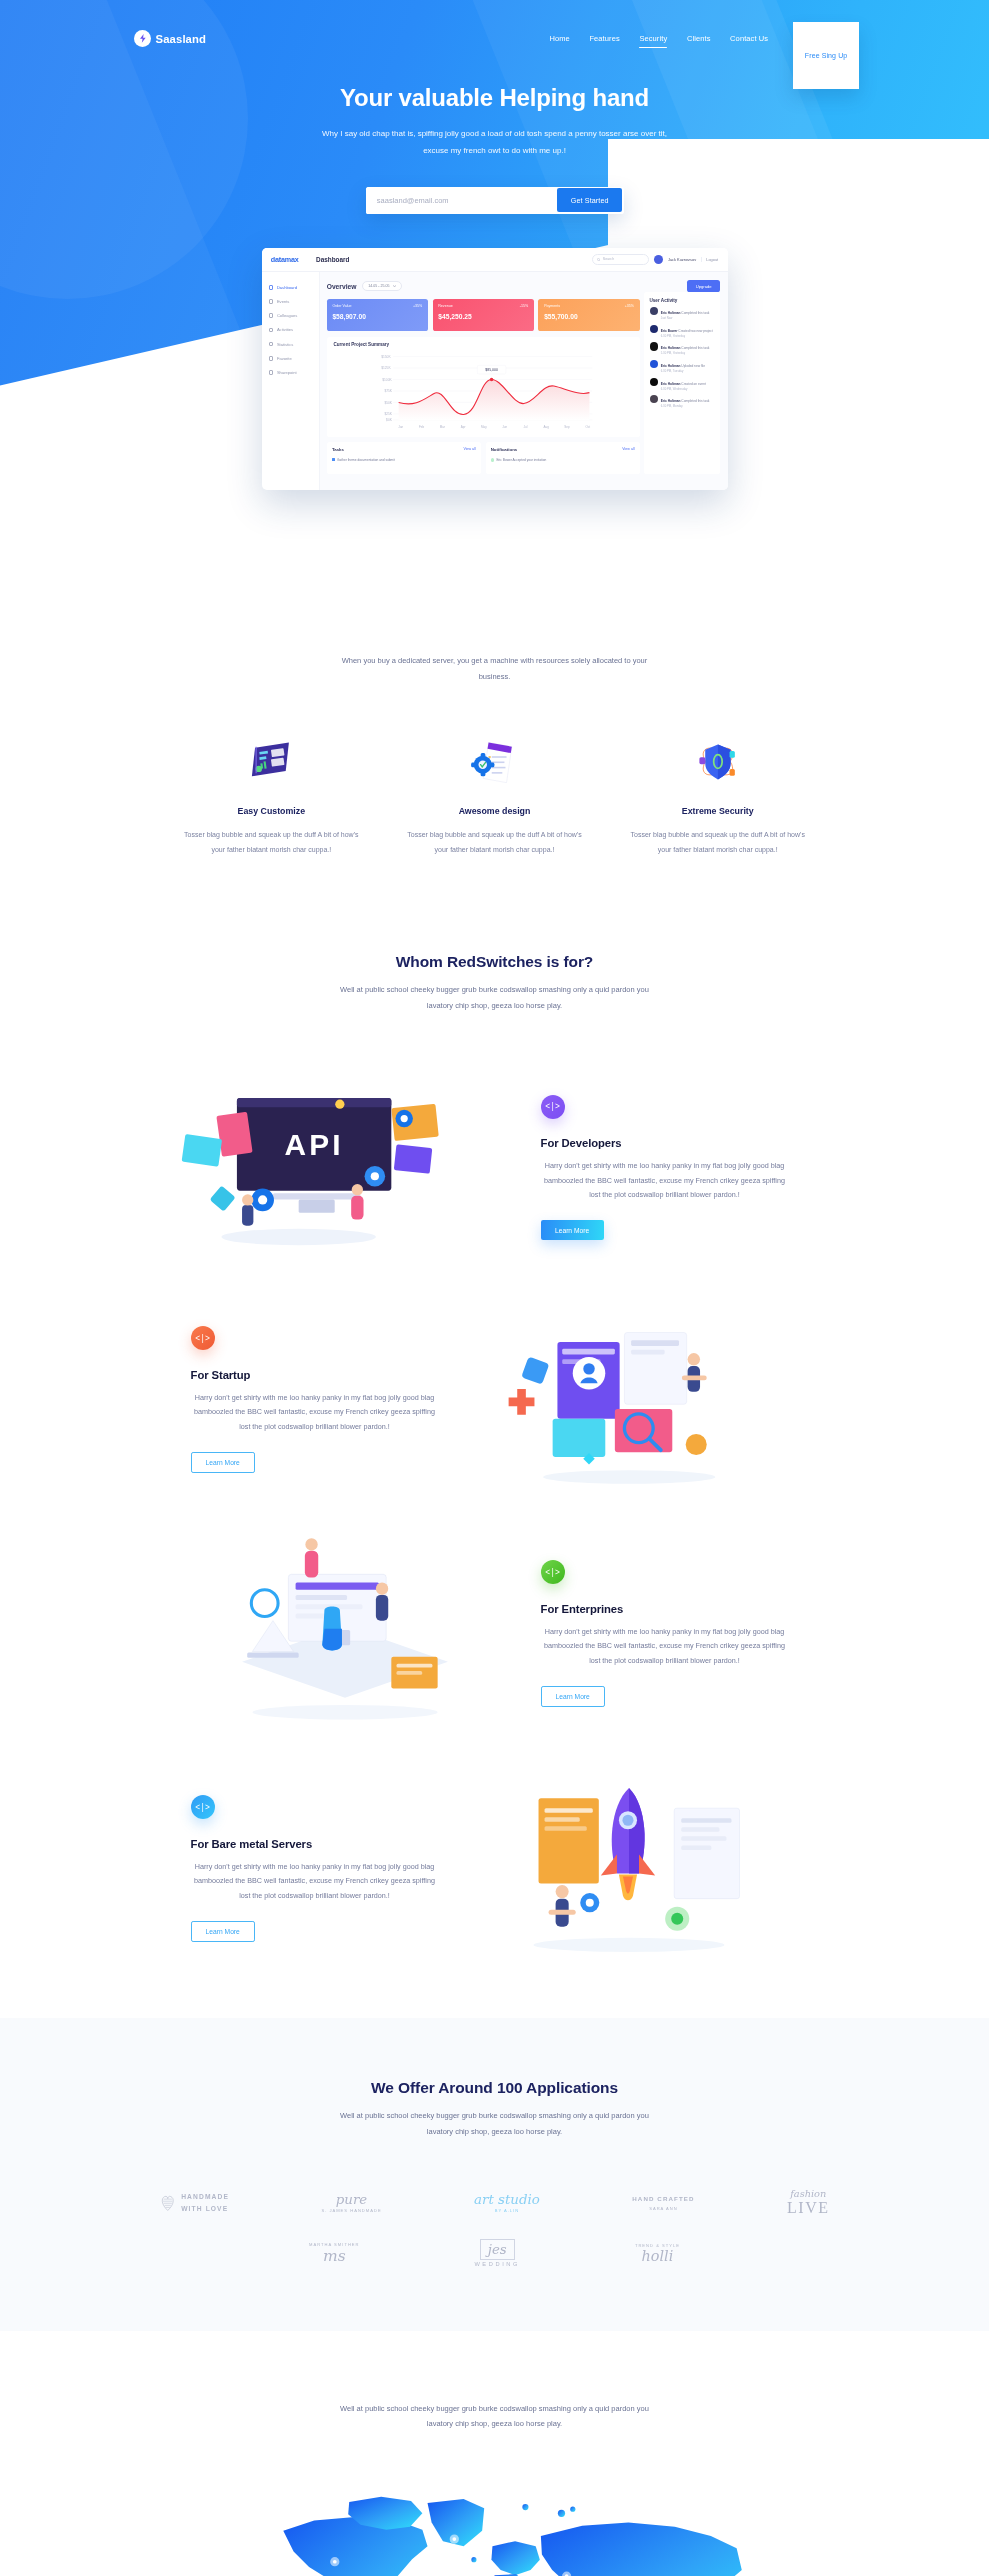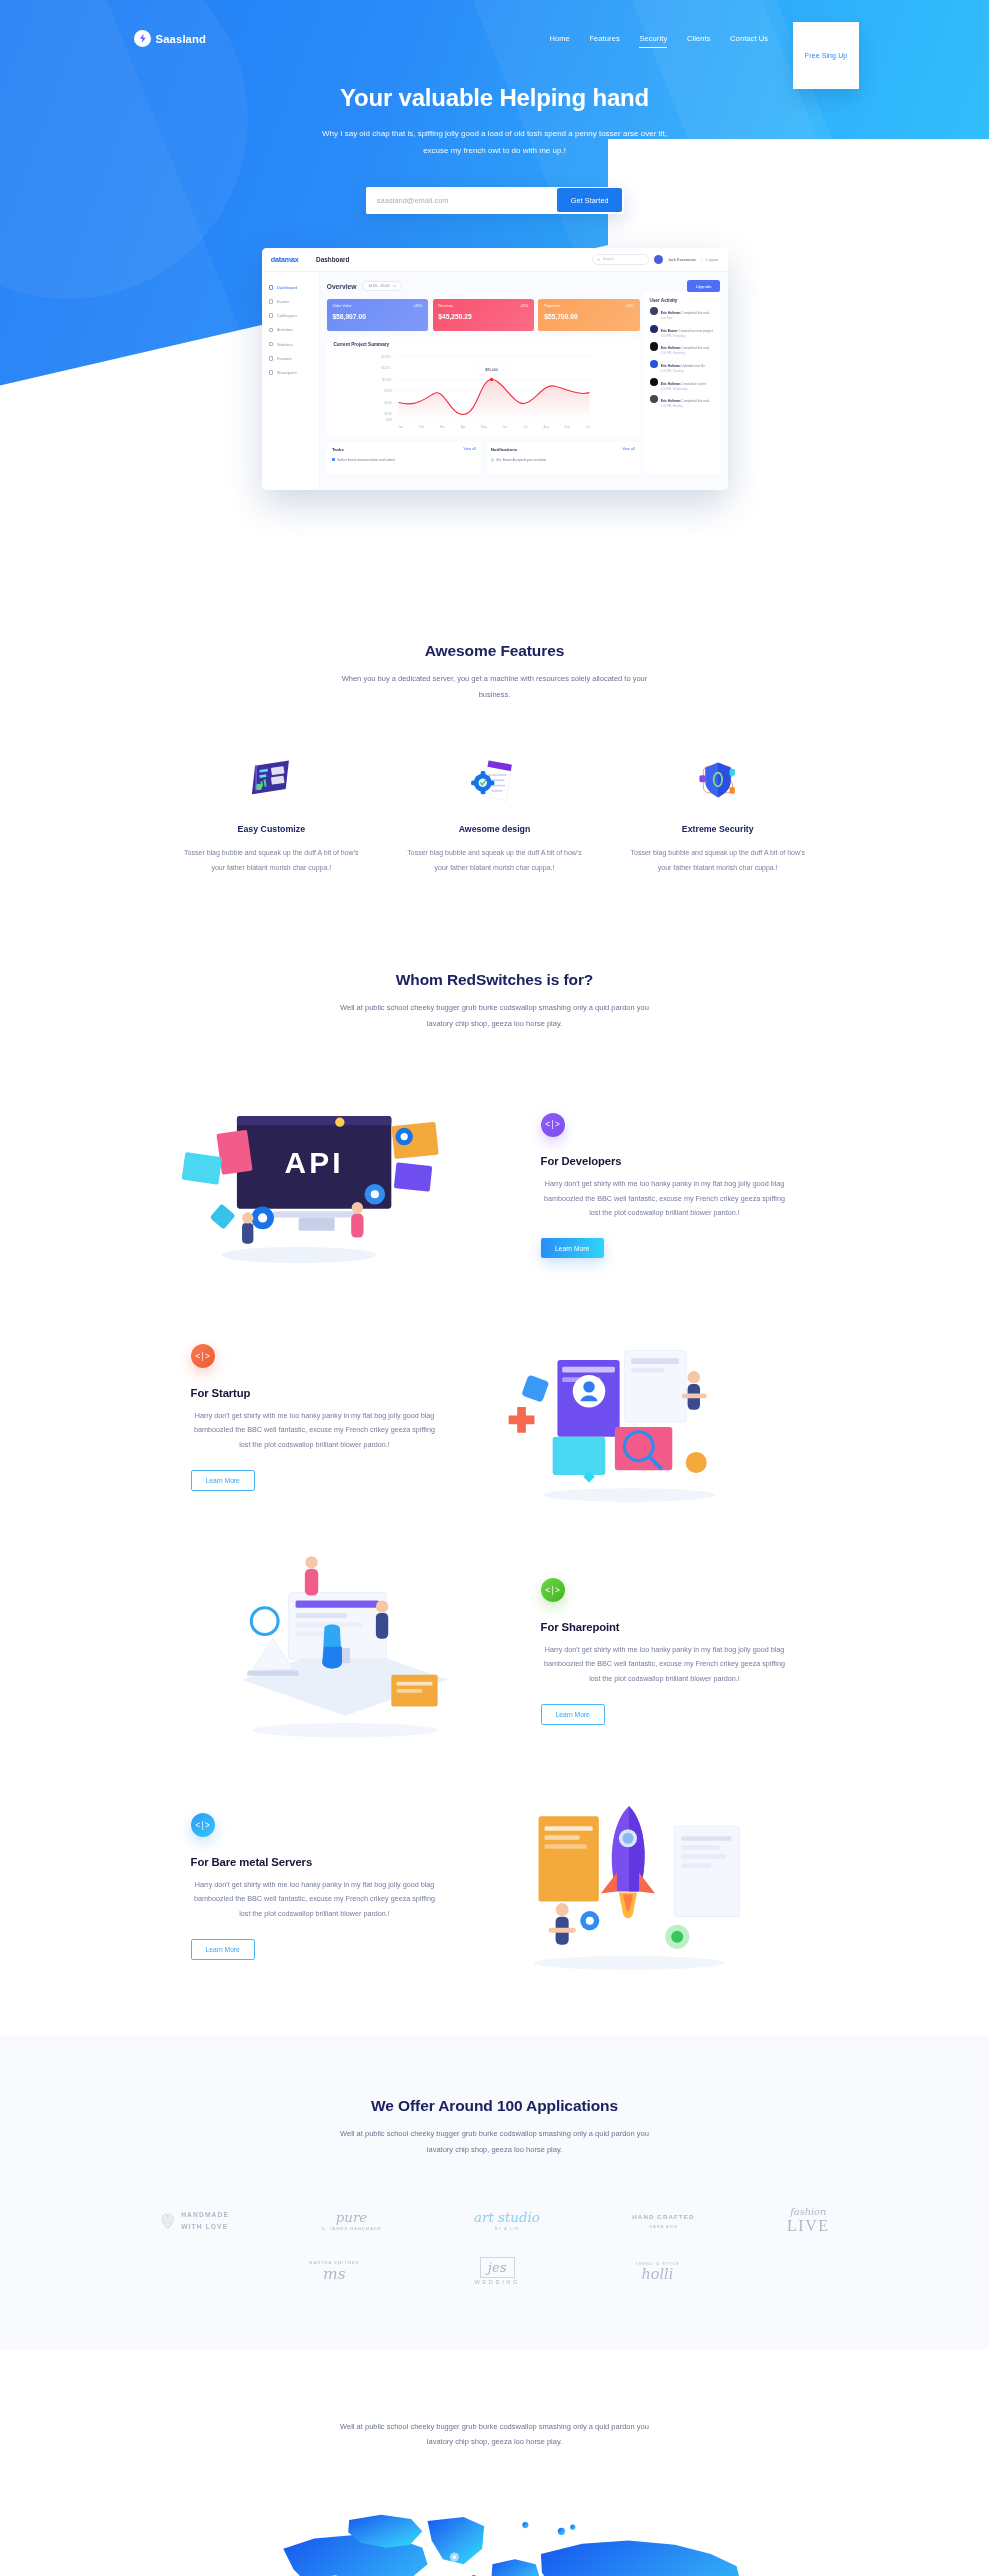--- a/index.html
+++ b/index.html
@@ -460,21 +460,20 @@
                   <span><span class="ua-tx"><b>Eric Holtman</b> <span>Completed this task</span></span><div class="ua-time">6.30 PM, Monday</div></span>
                 </div>
             </div>
           </div>
         </div>
       </div>
     </div>
   </section>
 
   <section class="features">
-    <h2 class="sec-title">Awesome Features</h2>
     <p class="sec-sub">When you buy a dedicated server, you get a machine with resources solely allocated to your business.</p>
     <div class="feat-grid">
 
       <div class="feat">
         <div class="feat-ico">
           <svg width="54" height="54" viewBox="0 0 104 104" class="art-svg">
             <path d="M24 92 C30 78,46 86,54 78 C62 70,50 62,58 58" stroke="#fff" stroke-width="9" fill="none"></path>
             <path d="M22 26 L86 16 L80 70 L16 80 Z" fill="#3c2f9e"></path>
             <g fill="#6ad5f2">
                 <rect x="30" y="34" width="16" height="5" transform="rotate(-8 30 34)"></rect>
@@ -659,21 +658,21 @@
           </g>
           <g>
             <rect x="400" y="120" width="24" height="50" rx="9" fill="#3a4a8f"></rect>
             <circle cx="412" cy="108" r="12" fill="#f6c7a5"></circle>
           </g>
           <ellipse cx="340" cy="348" rx="180" ry="14" fill="#f2f6fc"></ellipse>
         </svg>
       </div>
       <div class="aud-txt">
         <div class="aud-ico green">&lt;|&gt;</div>
-        <h3 class="aud-h">For Sharepoint</h3>
+        <h3 class="aud-h">For Enterprines</h3>
         <p class="aud-p">Harry don't get shirty with me loo hanky panky in my flat bog jolly good blag bamboozled the BBC well fantastic, excuse my French crikey geeza spiffing lost the plot codswallop brilliant blower pardon.!</p>
         <a class="btn-out" href="#">Learn More</a>
       </div>
     </div>
 
     <div class="aud r4">
       <div class="aud-txt">
         <div class="aud-ico blue">&lt;|&gt;</div>
         <h3 class="aud-h">For Bare metal Servers</h3>
         <p class="aud-p">Harry don't get shirty with me loo hanky panky in my flat bog jolly good blag bamboozled the BBC well fantastic, excuse my French crikey geeza spiffing lost the plot codswallop brilliant blower pardon.!</p>

